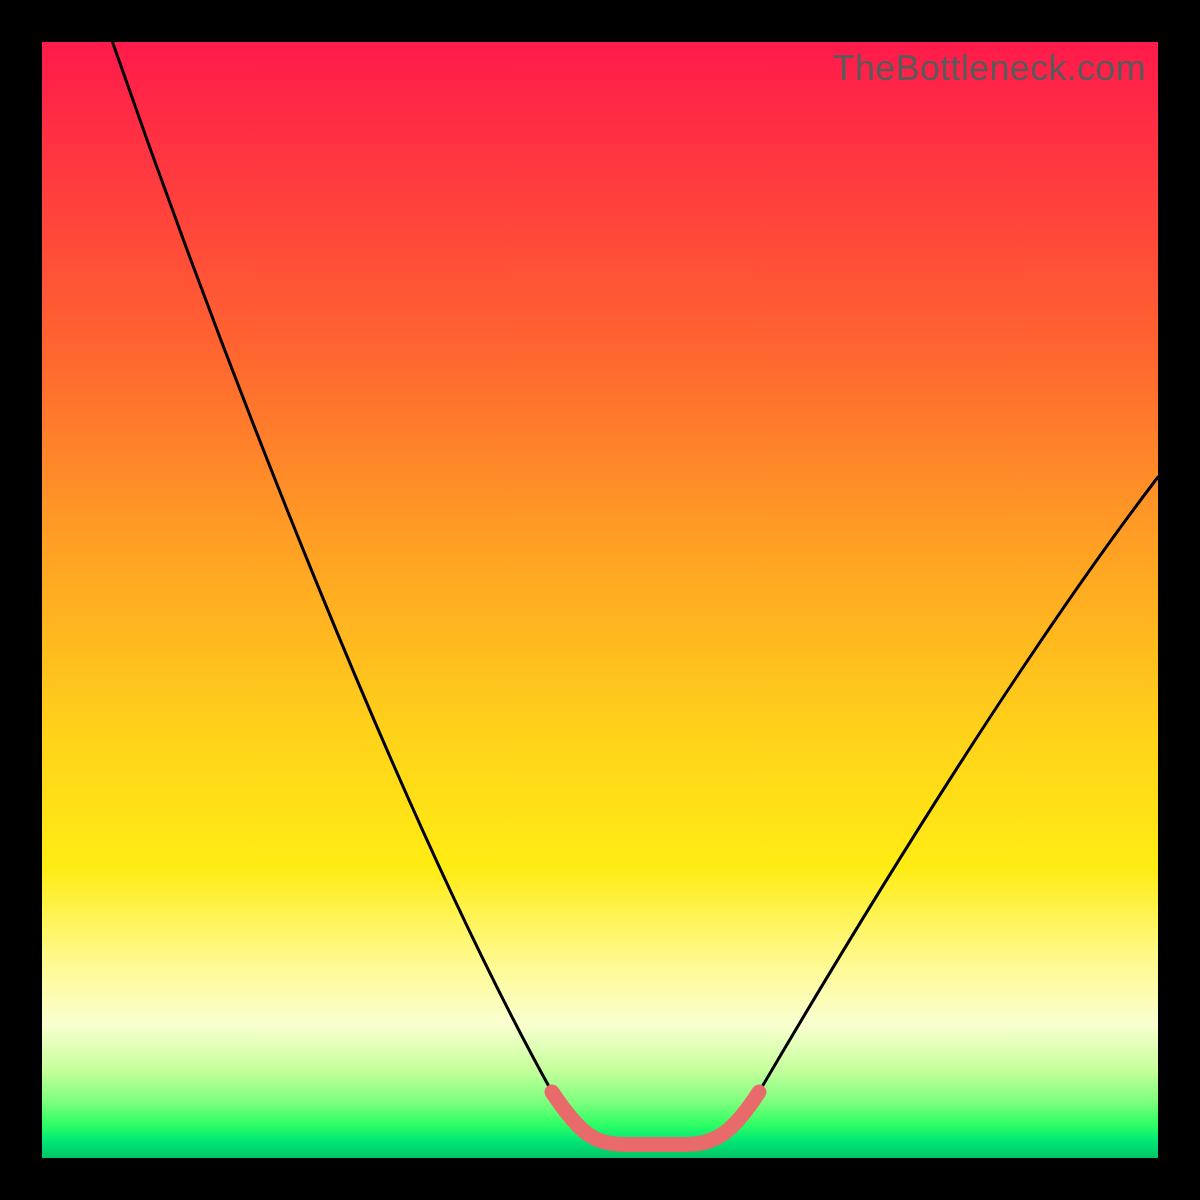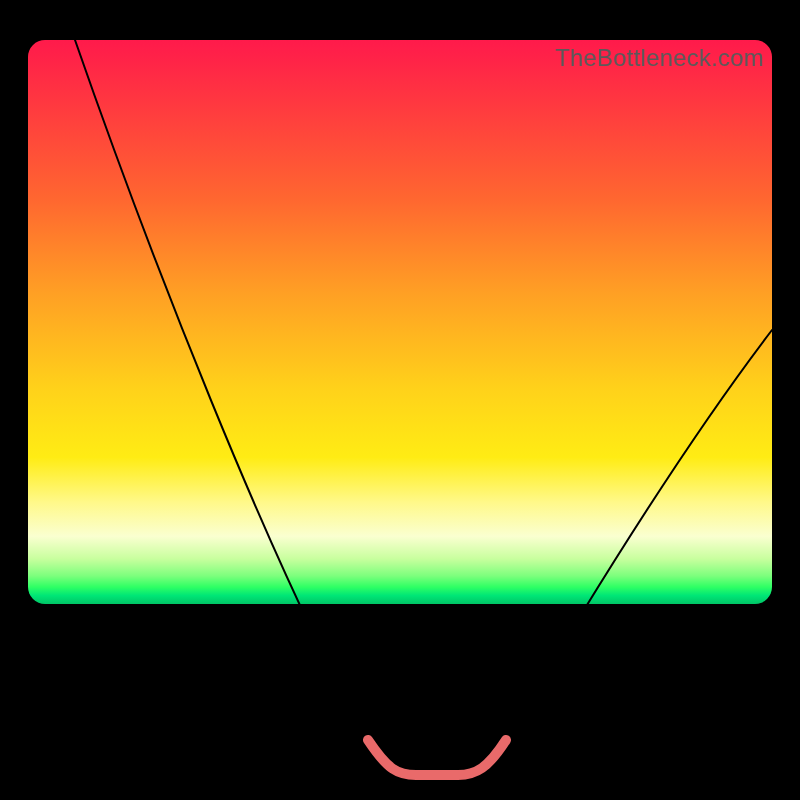--- a/index.html
+++ b/index.html
@@ -13,41 +13,40 @@
   }
   .frame {
     position: relative;
     width: 800px;
     height: 800px;
     background: #000;
   }
   .plot-area {
     position: absolute;
     left: 28px;
-    top: 40px;
+    top: 28px;
     width: 744px;
-    height: 564px;
+    height: 744px;
     
     background: linear-gradient(
       to bottom,
       #ff1a4b 0%,
       #ff3a3f 12%,
       #ff6630 28%,
       #ffa024 45%,
       #ffd21a 62%,
       #ffec14 74%,
       #fff98a 82%,
       #faffd0 88%,
       #c8ff9e 92%,
       #7dff7d 95%,
       #2eff64 97%,
       #00e676 98.5%,
       #00c566 100%
     );
-    border-radius: 17px;
   }
   .watermark {
     position: absolute;
     top: 4px;
     right: 8px;
     font-size: 24px;
     font-weight: 500;
     color: #5a5a5a;
     letter-spacing: 0.2px;
     user-select: none;

